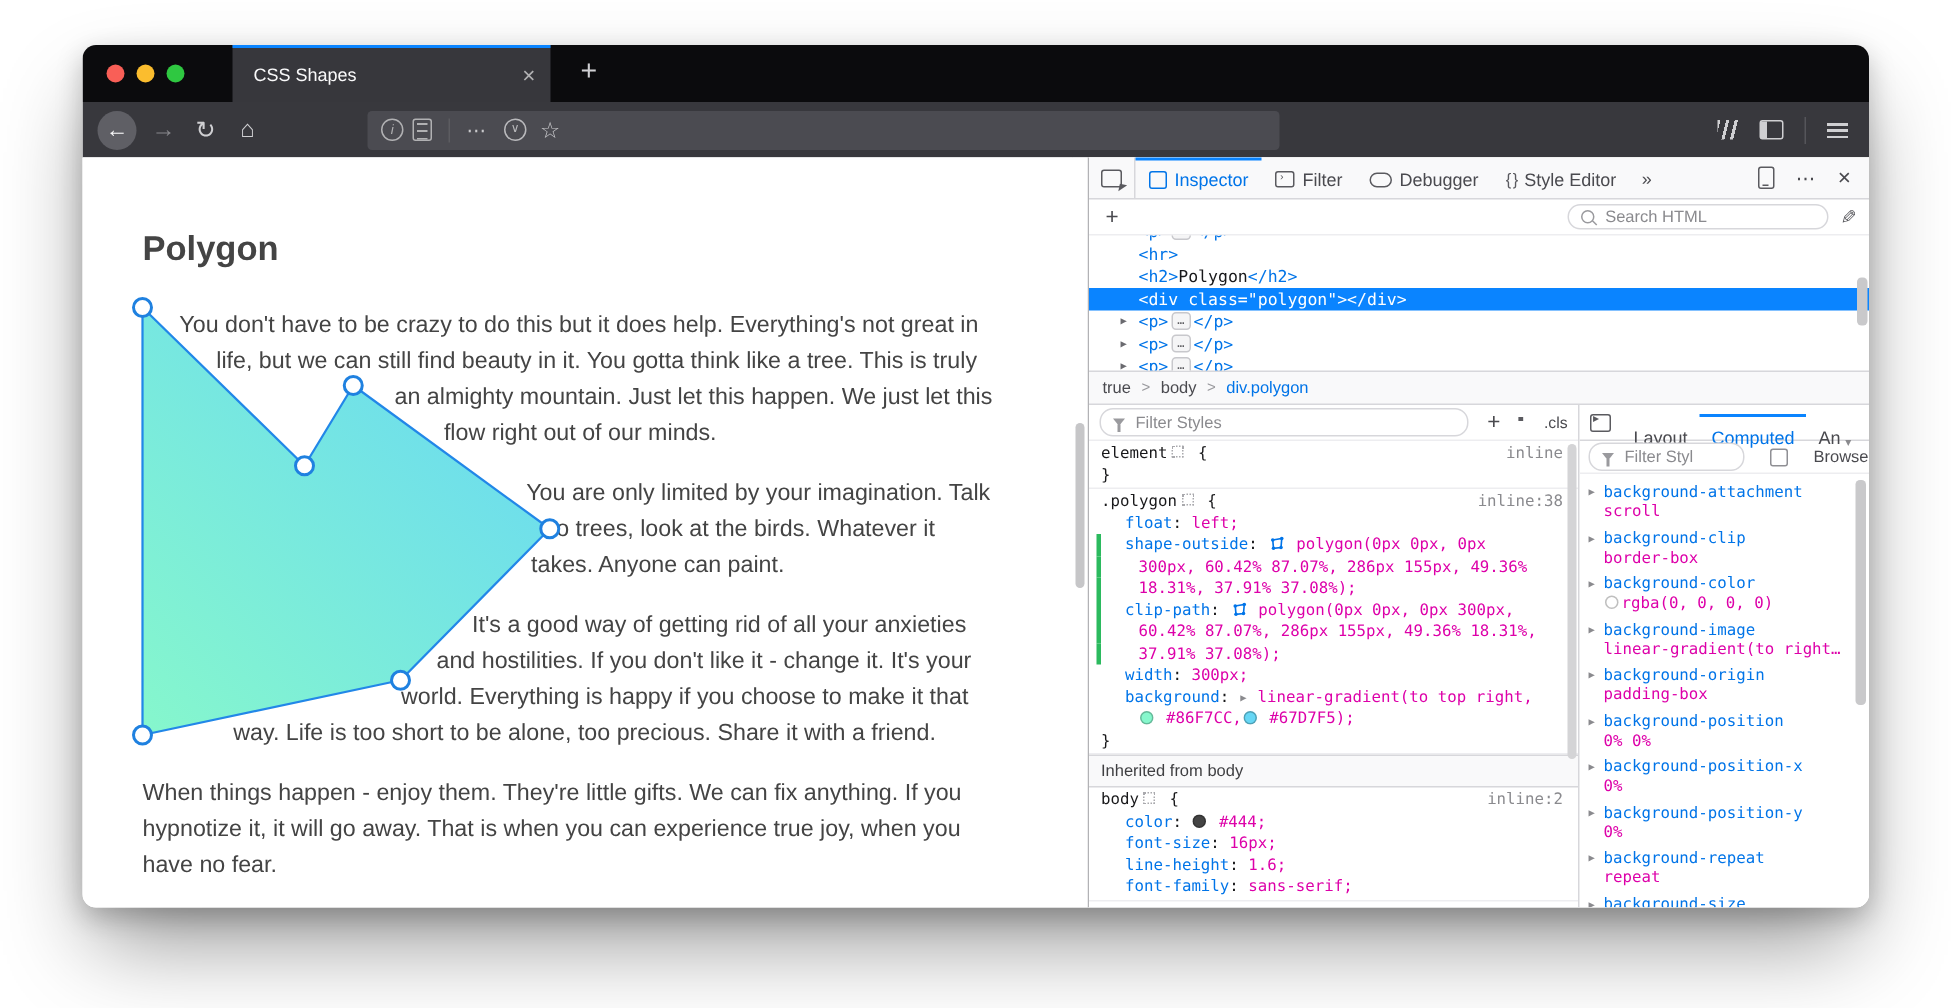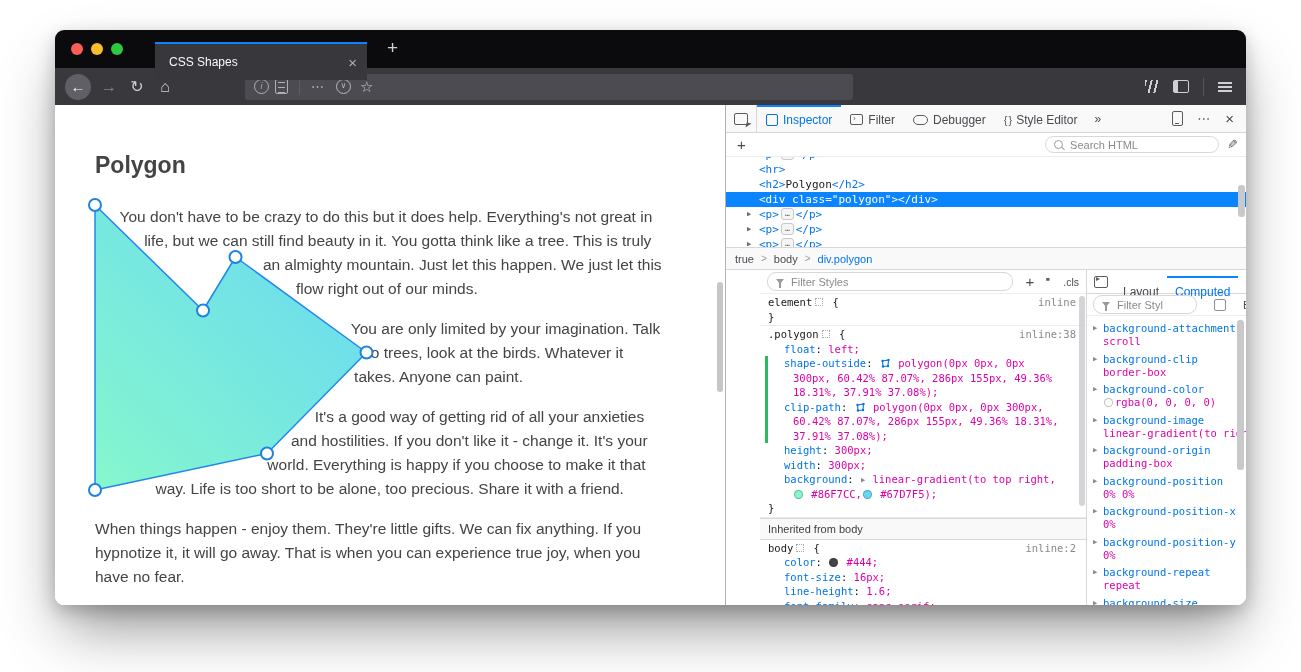--- a/index.html
+++ b/index.html
@@ -7,21 +7,21 @@
   .stage{position:relative;width:1301px;height:672px;background:#fff;}
   
   .window{position:absolute;left:55px;top:30px;width:1191px;height:575px;border-radius:9px;
     overflow:hidden;background:#fff;
     box-shadow:0 30px 60px -8px rgba(0,0,0,.42),0 6px 18px rgba(0,0,0,.22);}
   
   .titlebar{height:38px;background:#0b0b0d;position:relative;}
   .traffic{position:absolute;left:16px;top:13px;display:flex;gap:8px;}
   .tl{width:12px;height:12px;border-radius:50%;}
   .tl.red{background:#f95f57}.tl.yellow{background:#fbbd2e}.tl.green{background:#2fc841}
-  .tab{position:absolute;left:100px;top:12px;width:212px;height:38px;background:#37373c;
+  .tab{position:absolute;left:100px;top:0;width:212px;height:38px;background:#37373c;
     border-top:2px solid #0a84ff;box-sizing:border-box;display:flex;align-items:center;
     padding:0 10px 0 14px;}
   .tab-title{color:#f9f9fa;font-size:12px;flex:1;}
   .tab-close{color:#b1b1b3;font-size:15px;line-height:15px;cursor:default;}
   .newtab{position:absolute;left:324px;top:7px;color:#d0d0d3;font-size:19px;line-height:22px;padding:0 8px;}
   
   .navbar{height:37px;background:#38383d;display:flex;align-items:center;padding:0 10px;}
   .nav-btn{color:#cfcfd2;font-size:16px;width:28px;text-align:center;}
   .back-circle{width:26px;height:26px;border-radius:50%;background:#5f5f65;color:#f9f9fa;
     font-size:15px;line-height:26px;text-align:center;margin-right:4px;}
@@ -114,21 +114,21 @@
   .tree-thumb{position:absolute;right:1px;top:28px;width:7px;height:32px;border-radius:3px;background:#c9c9cb;}
   
   .breadcrumbs{height:21px;background:#f9f9fa;border-top:1px solid #d7d7db;border-bottom:1px solid #d7d7db;
     display:flex;align-items:center;padding:0 9px;font-size:11px;color:#4a4a4f;gap:7px;
     flex:0 0 auto;box-sizing:content-box;}
   .crumb.active{color:#0074e8;}
   .crumb-sep{color:#9a9a9e;font-size:10px;}
   
   .dt-main{flex:1;display:flex;min-height:0;}
   .rules{width:327px;border-right:1px solid #d7d7db;display:flex;flex-direction:column;
-    box-sizing:border-box;position:relative;margin-left:34px;}
+    box-sizing:border-box;position:relative;}
   .rules-toolbar{height:24px;display:flex;align-items:center;padding:0 7px;gap:9px;
     border-bottom:1px solid #ededf0;flex:0 0 auto;box-sizing:border-box;}
   .filter-pill{flex:1;height:17px;border:1px solid #d7d7db;border-radius:9px;display:flex;
     align-items:center;padding:0 8px;gap:5px;background:#fff;min-width:0;}
   .funnel{width:0;height:0;border-left:4px solid transparent;border-right:4px solid transparent;
     border-top:5px solid #9a9a9e;position:relative;flex:0 0 auto;}
   .funnel::after{content:"";position:absolute;left:-1px;top:-1px;width:2px;height:5px;background:#9a9a9e;}
   .filter-pill input{border:0;outline:0;flex:1;font-size:11px;min-width:0;background:transparent;}
   .filter-pill input::placeholder{color:#8a8a8e;}
   .dots-grid{width:8px;height:8px;background:#5a5a5f;
@@ -346,21 +346,20 @@
                     <div class="rline i2 green"><span class="tok-val">18.31%, 37.91% 37.08%);</span></div>
                     <div class="rline i1 green"><span class="tok-name">clip-path</span><span class="tok-punct">: </span><span class="icon-shape"><svg width="11" height="11" viewBox="0 0 11 11">
                           <polygon points="2.5,3 8.5,2 8,8 3,8.5" fill="none" stroke="#0074e8" stroke-width="1.1"></polygon>
                           <circle cx="2.5" cy="3" r="1.2" fill="#0074e8"></circle>
                           <circle cx="8.5" cy="2" r="1.2" fill="#0074e8"></circle>
                           <circle cx="8" cy="8" r="1.2" fill="#0074e8"></circle>
                           <circle cx="3" cy="8.5" r="1.2" fill="#0074e8"></circle>
                         </svg></span><span class="tok-val"> polygon(0px 0px, 0px 300px,</span></div>
                     <div class="rline i2 green"><span class="tok-val">60.42% 87.07%, 286px 155px, 49.36% 18.31%,</span></div>
                     <div class="rline i2 green"><span class="tok-val">37.91% 37.08%);</span></div>
-                    <div class="rline i1"><span class="tok-name">height</span><span class="tok-punct">: </span><span class="tok-val">300px;</span></div>
                     <div class="rline i1"><span class="tok-name">width</span><span class="tok-punct">: </span><span class="tok-val">300px;</span></div>
                     <div class="rline i1"><span class="tok-name">background</span><span class="tok-punct">: </span><span class="icon-arrow">▶</span><span class="tok-val"> linear-gradient(to top right,</span></div>
                     <div class="rline i2"><span class="swatch" style="background: rgb(134, 247, 204);"></span><span class="tok-val"> #86F7CC,</span><span class="swatch" style="background: rgb(103, 215, 245);"></span><span class="tok-val"> #67D7F5);</span></div>
                     <div class="rline"><span class="tok-punct">}</span></div>
                   </div>
                   <div class="inherited-hdr">Inherited from body</div>
                   <div class="rblock">
                     <div class="rline"><span class="tok-sel">body</span><span class="icon-target"></span><span class="tok-punct"> {</span><span class="tok-loc">inline:2</span></div>
                     <div class="rline i1"><span class="tok-name">color</span><span class="tok-punct">: </span><span class="swatch" style="background: rgb(68, 68, 68);"></span><span class="tok-val"> #444;</span></div>
                     <div class="rline i1"><span class="tok-name">font-size</span><span class="tok-punct">: </span><span class="tok-val">16px;</span></div>

